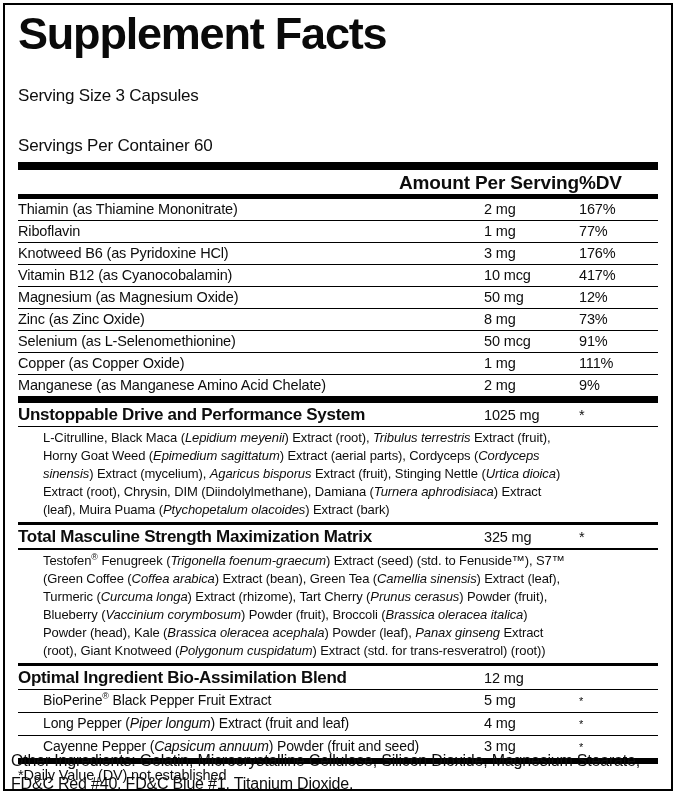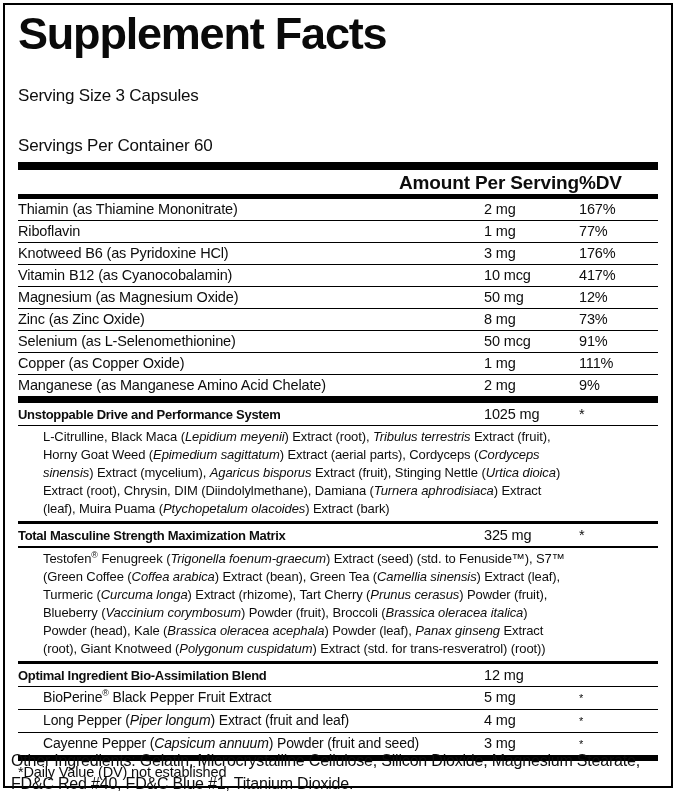--- a/index.html
+++ b/index.html
@@ -51,21 +51,21 @@
   .row.sep { border-top: 1.5px solid #000; }
   .name { flex: 1 1 auto; min-width: 0; }
   .amt { width: 95px; flex-shrink: 0; }
   .dv  { width: 79px; text-align: left; flex-shrink: 0; }
   .dv-star { font-size: 11px; }
 
   .header-row { font-weight: bold; font-size: 19px; padding: 4px 0 3px 0; }
   .amt-h { text-align: right; flex-shrink: 0; }
 
   .blend-head { padding: 3px 0 2px 0; }
-  .blend-head .name { font-weight: bold; font-size: 13px; letter-spacing: -0.3px; }
+  .blend-head .name { font-weight: bold; font-size: 17px; letter-spacing: -0.3px; }
   .blend-head .amt, .blend-head .dv { font-size: 14.5px; }
 
   .para {
     font-size: 13px;
     line-height: 18px;
     letter-spacing: -0.1px;
     margin: 2px 0 3px 25px;
     width: 525px;
   }
   .para i { font-style: italic; }

